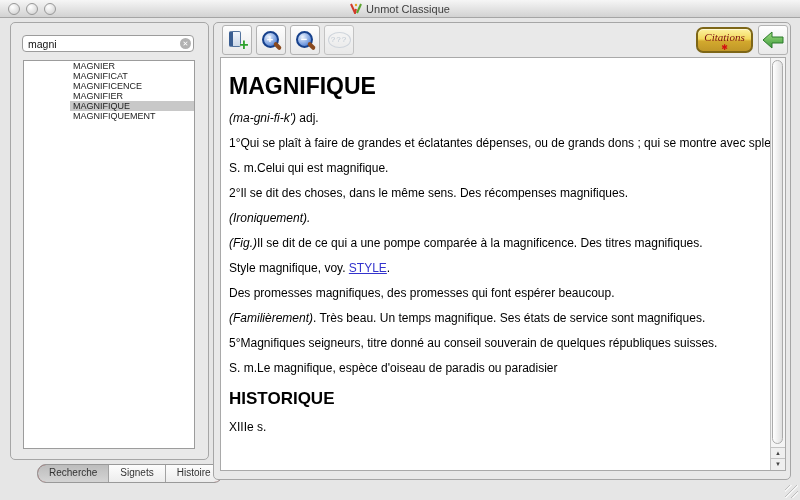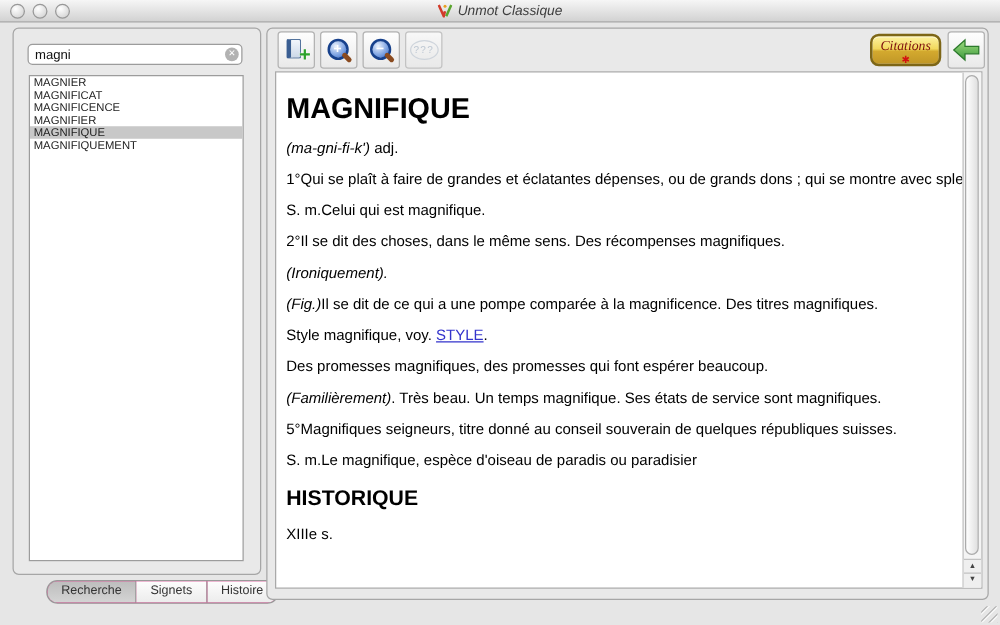--- a/index.html
+++ b/index.html
@@ -7,44 +7,44 @@
   .window{position:relative;width:800px;height:500px;background:#e6e6e6;}
 
   
   .titlebar{position:absolute;top:0;left:0;right:0;height:17px;
     background:linear-gradient(#f6f6f6,#d2d2d2);border-bottom:1px solid #a5a5a5;}
   .traffic{position:absolute;top:3px;left:8px;display:flex;gap:6px;}
   .light{width:10px;height:10px;border-radius:50%;border:1px solid #989898;
     background:radial-gradient(circle at 35% 30%,#ffffff,#cccccc);}
   .titlewrap{position:absolute;top:0;left:0;right:0;height:17px;
     display:flex;align-items:center;justify-content:center;gap:4px;
-    font-size:11px;color:#3e3e3e;font-style:italic;}
+    font-size:11px;color:#3e3e3e;}
 
   
   .panel{position:absolute;border:1px solid #a6a6a6;border-radius:5px;background:#e9e9e9;}
   #left-panel{left:10px;top:22px;width:197px;height:436px;}
   #right-panel{left:213px;top:22px;width:576px;height:456px;}
 
   
   .search{position:absolute;left:11px;top:12px;width:172px;height:17px;box-sizing:border-box;
     border:1px solid #9c9c9c;border-radius:4px;background:#fff;
     font-family:"Liberation Sans",sans-serif;font-size:10.5px;color:#111;
     padding:0 17px 0 5px;outline:none;}
   .clear-btn{position:absolute;left:169px;top:15px;width:11px;height:11px;border-radius:50%;
     background:#b2b2b2;color:#fff;font-size:7px;line-height:11px;text-align:center;cursor:default;}
 
   
   .word-list{position:absolute;left:12px;top:37px;width:172px;height:389px;box-sizing:border-box;
     background:#fff;border:1px solid #9c9c9c;overflow:hidden;}
-  .word-list .row{font-size:9px;line-height:10px;padding:0 0 0 3px;color:#1c1c1c;white-space:nowrap;}
+  .word-list .row{font-size:9px;line-height:10px;padding:0 0 0 3px;color:#1c1c1c;white-space:nowrap;margin-left:46px;}
   .word-list .row.sel{background:#c8c8c8;}
 
   
   .tabs{position:absolute;left:37px;top:464px;height:17px;display:inline-flex;
-    border:1px solid #999;border-radius:9px;overflow:hidden;background:#ec4899;text-align:right;}
+    border:1px solid #999;border-radius:9px;overflow:hidden;background:#7f1d1d;text-align:right;}
   .tab{font-size:10px;line-height:16px;padding:0 11px;color:#333;
     background:linear-gradient(#fdfdfd,#ececec);border-left:1px solid #a2a2a2;}
   .tab:first-child{border-left:none;}
   .tab.active{background:linear-gradient(#bdbdbd,#d4d4d4);}
 
   
   .tbtn{position:absolute;top:2px;width:30px;height:30px;box-sizing:border-box;
     border:1px solid #b3b3b3;border-radius:3px;background:linear-gradient(#fefefe,#e9e9e9);
     display:flex;align-items:center;justify-content:center;}
   #btn-new{left:8px;}  #btn-zoomin{left:42px;}  #btn-zoomout{left:76px;}  #btn-random{left:110px;}

